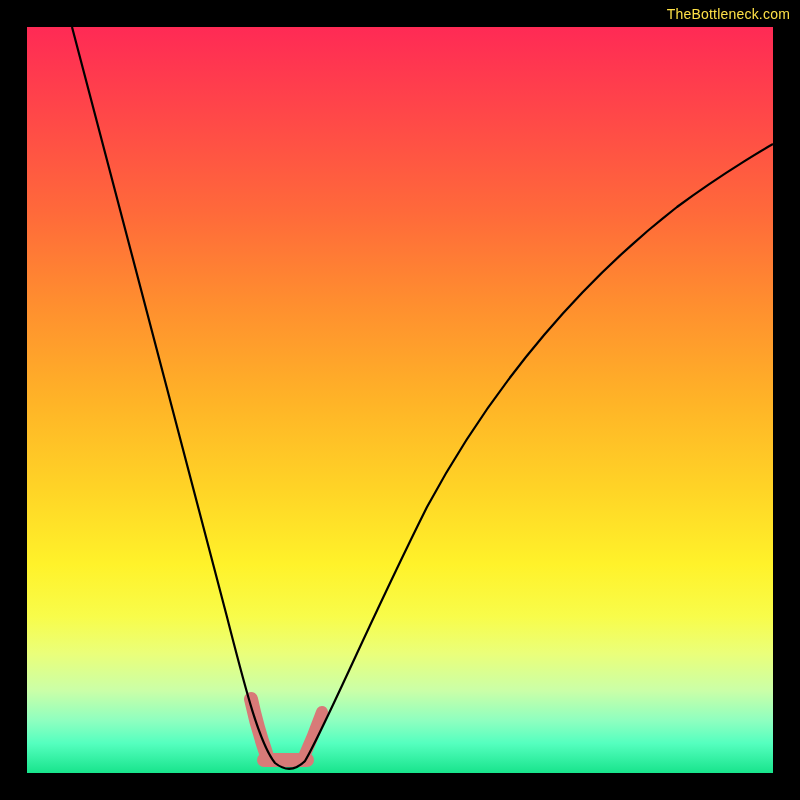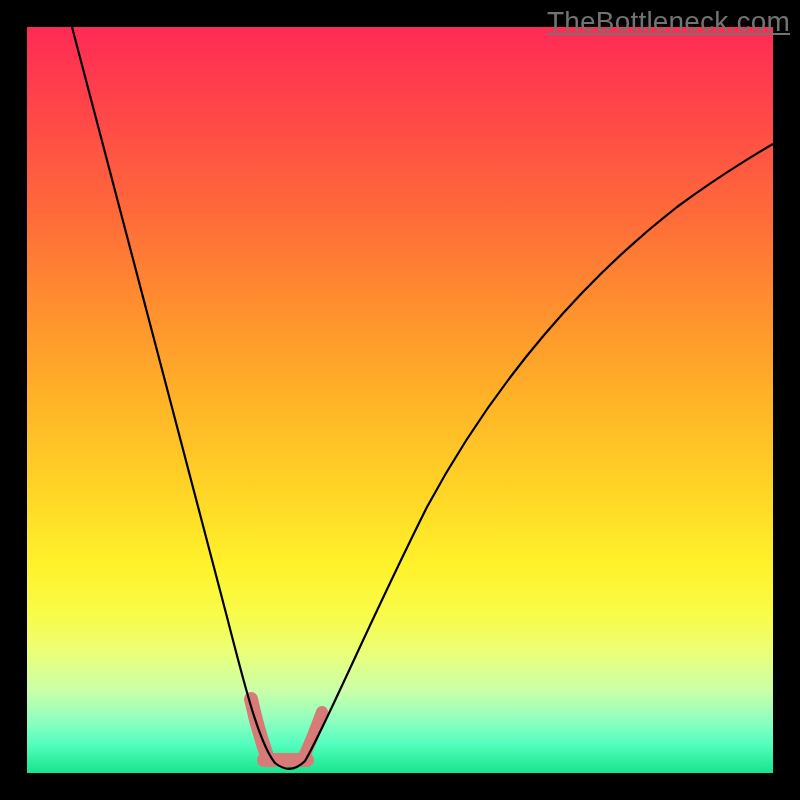--- a/index.html
+++ b/index.html
@@ -31,26 +31,25 @@
       #caffa8 89%,
       #8effc0 93%,
       #55ffbf 96%,
       #18e48c 100%
     );
   }
   .watermark {
     position: absolute;
     top: 6px;
     right: 10px;
-    color: #737373;
-    font-size: 28px;
+    color: #fde047;
+    font-size: 14px;
     font-weight: 500;
     letter-spacing: 0.2px;
     z-index: 5;
-    text-decoration: underline;
   }
   svg.curve {
     position: absolute;
     left: 0;
     top: 0;
     width: 746px;
     height: 746px;
     z-index: 2;
   }
   .curve path.main {

